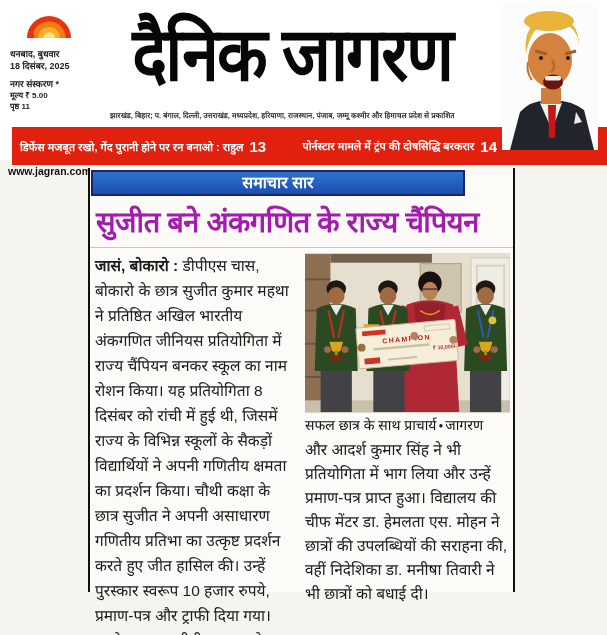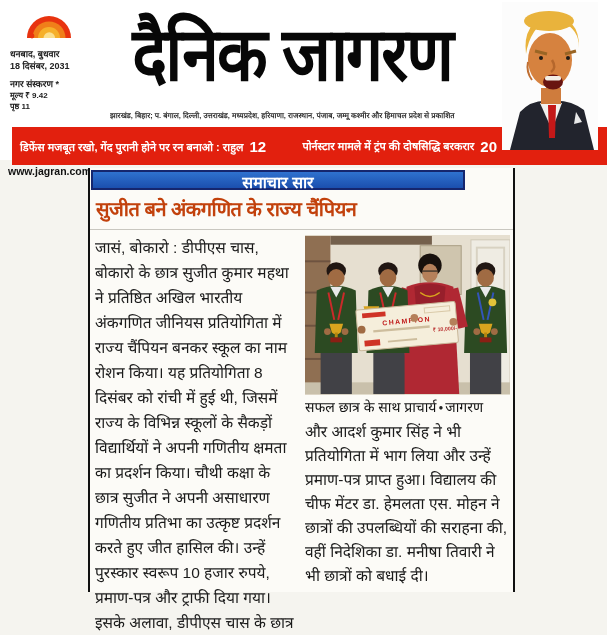--- a/index.html
+++ b/index.html
@@ -42,37 +42,37 @@
   .ticker .t-right{ display:flex; align-items:flex-start; margin-left:auto; margin-right:122px; }
   .trump-box { position:absolute; left:502px; top:2px; width:96px; height:148px; background:#fff; }
 
   
   .article {
     position:absolute; left:88px; top:168px; width:427px; height:424px;
     border-left:2px solid #101010; border-right:2px solid #101010;
     background:#fcfbf7;
   }
   .kicker {
-    margin:2px 0 0 1px; width:374px; height:20px;
+    margin:2px 0 0 1px; width:374px; height:26px;
     background:linear-gradient(#2f72cf, #1b4fae);
     border:2px solid #15266e;
     color:#ffffff; font-weight:bold; font-size:16px;
     text-align:center; line-height:22px;
   }
   .headline {
     padding:5px 4px 7px 6px;
-    font-size:20px; font-weight:bold; color:#c2410c;
+    font-size:29px; font-weight:bold; color:#a21caf;
     letter-spacing:-0.5px; white-space:nowrap; overflow:hidden;
     border-bottom:1px solid #c9c7c0;
   }
   .cols { display:flex; gap:9px; padding:5px 3px 0 5px; }
   .col-left  { width:203px; }
   .col-right { width:205px; }
   .body-text { font-size:15.5px; line-height:25px; color:#1b1b1b; font-weight:500; text-align:left; }
-  .body-text .lead { font-weight:normal; }
+  .body-text .lead { font-weight:bold; }
   .photo { width:205px; height:160px; background:#e6dfd0; overflow:hidden; }
   .caption { margin-top:3px; font-size:14px; font-weight:normal; line-height:19px; color:#111; }
   .caption .bullet { font-size:8px; vertical-align:2px; padding:0 2px; color:#222; }
   .body-right { margin-top:3px; font-size:15.5px; line-height:24px; color:#1b1b1b; font-weight:500; }
 </style>
 </head>
 <body>
 
 <div class="page">
 
@@ -83,41 +83,41 @@
         <path d="M1,32 A22,22 0 0 1 45,32 Z" fill="#e8330f"></path>
         <path d="M6.5,32 A16.5,16.5 0 0 1 39.5,32 Z" fill="#f07f1a"></path>
         <path d="M12,32 A11,11 0 0 1 34,32 Z" fill="#f6b02a"></path>
         <path d="M17.5,32 A5.8,5.8 0 0 1 29.1,32 Z" fill="#fbe08e"></path>
         <circle cx="6" cy="30" r="2.4" fill="#e8330f"></circle>
       </svg>
     </div>
 
     <div class="mh-left">
       <div>धनबाद, बुधवार</div>
-      <div>18 दिसंबर, 2031</div>
+      <div>18 दिसंबर, 2025</div>
       <div class="sep"></div>
       <div>नगर संस्करण *</div>
-      <div class="tiny">मूल्य ₹ 9.42</div>
+      <div class="tiny">मूल्य ₹ 5.00</div>
       <div class="tiny">पृष्ठ 11</div>
     </div>
 
     <div class="site">www.jagran.com</div>
 
     <div class="np-title">दैनिक जागरण</div>
 
     <div class="pub-line">झारखंड, बिहार; प. बंगाल, दिल्ली, उत्तराखंड, मध्यप्रदेश, हरियाणा, राजस्थान, पंजाब, जम्मू कश्मीर और हिमाचल प्रदेश से प्रकाशित</div>
 
     <div class="ticker">
       <div class="t-left">
         <span class="t-text">डिफेंस मजबूत रखो, गेंद पुरानी होने पर रन बनाओ : राहुल</span>
-        <span class="t-num">12</span>
+        <span class="t-num">13</span>
       </div>
       <div class="t-right">
         <span class="t-text">पोर्नस्टार मामले में ट्रंप की दोषसिद्धि बरकरार</span>
-        <span class="t-num">20</span>
+        <span class="t-num">14</span>
       </div>
     </div>
 
     <div class="trump-box">
       <svg width="96" height="148" viewBox="0 0 96 148">
         <rect x="0" y="0" width="96" height="148" fill="#fcfcfc"></rect>
         <path d="M8,148 L18,110 Q30,97 48,99 Q68,97 82,108 L92,148 Z" fill="#22242d"></path>
         <polygon points="38,101 60,101 50,128" fill="#f1f1ee"></polygon>
         <polygon points="46,103 54,103 53,136 47,136" fill="#c41818"></polygon>
         <rect x="39" y="86" width="20" height="16" fill="#cf7c3d"></rect>

